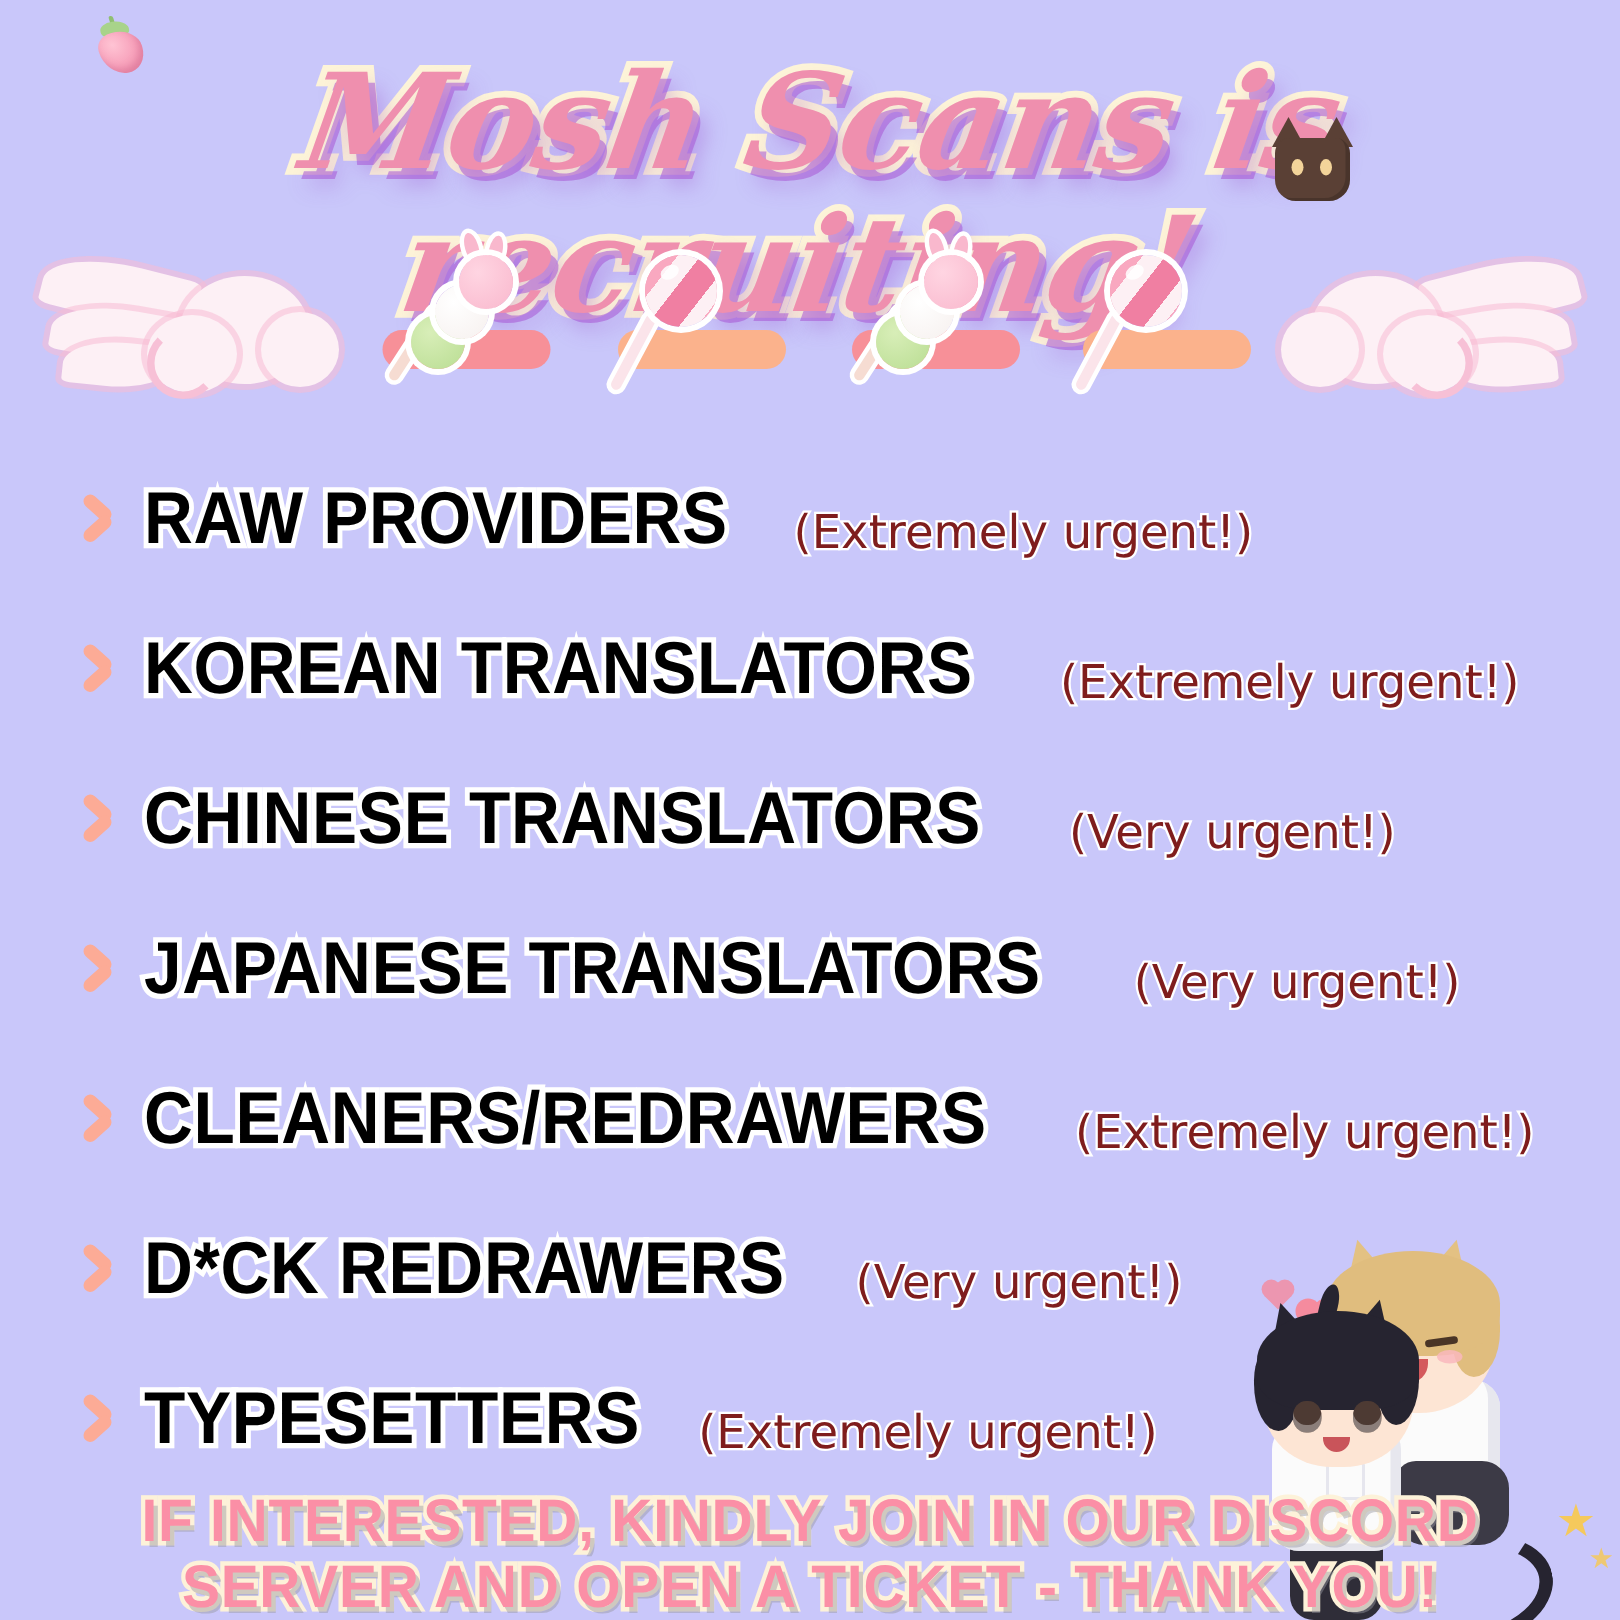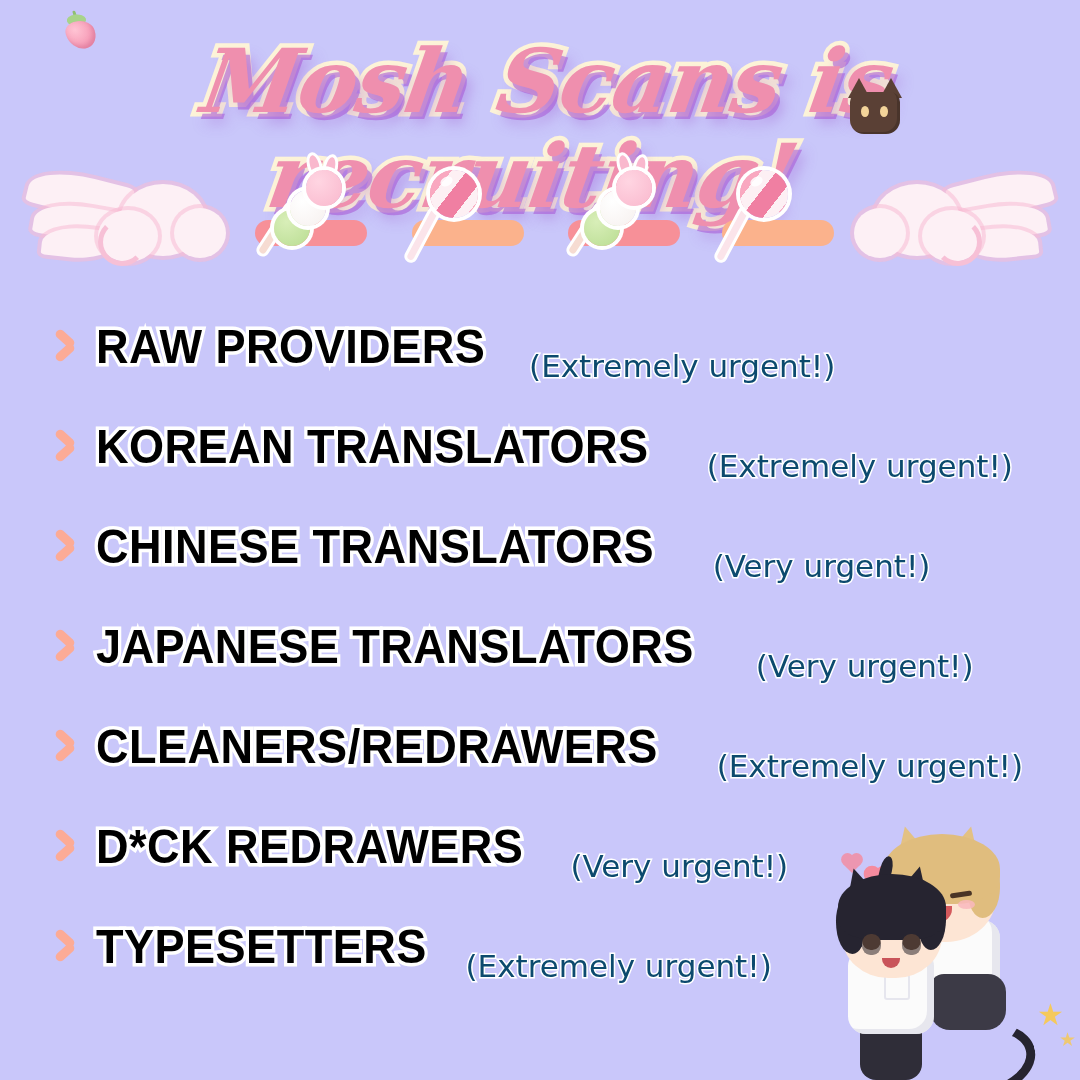--- a/index.html
+++ b/index.html
@@ -289,27 +289,27 @@
     color: #000000;
     -webkit-text-stroke: 7px #ffffff;
     paint-order: stroke fill;
     white-space: nowrap;
     transform: scaleX(0.92);
     transform-origin: left center;
   }
   .role-urgency {
     font-family: "DejaVu Sans", sans-serif;
     font-size: 31px;
-    color: #0c4a6e;
+    color: #7f1d1d;
     -webkit-text-stroke: 3px #ffffff;
     paint-order: stroke fill;
     white-space: nowrap;
     margin-left: 10px;
     position: relative;
-    top: 20px;
+    top: 9px;
   }
 
   
   .footer {
     position: absolute;
     left: 0;
     top: 992px;
     width: 1080px;
     text-align: center;
     z-index: 3;
@@ -702,14 +702,18 @@
     <div class="ch-part dark-ahoge"></div>
     <div class="ch-part dark-hair"></div>
     <div class="ch-part dark-eye l"></div>
     <div class="ch-part dark-eye r"></div>
     <div class="ch-part dark-mouth"></div>
 
     <div class="star s1">★</div>
     <div class="star s2">★</div>
   </div>
 
+  <div class="footer">
+    <div class="footer-line">IF INTERESTED, KINDLY JOIN IN OUR DISCORD</div>
+    <div class="footer-line">SERVER AND OPEN A TICKET - THANK YOU!</div>
+  </div>
 
 </div>
 
 </body></html>

